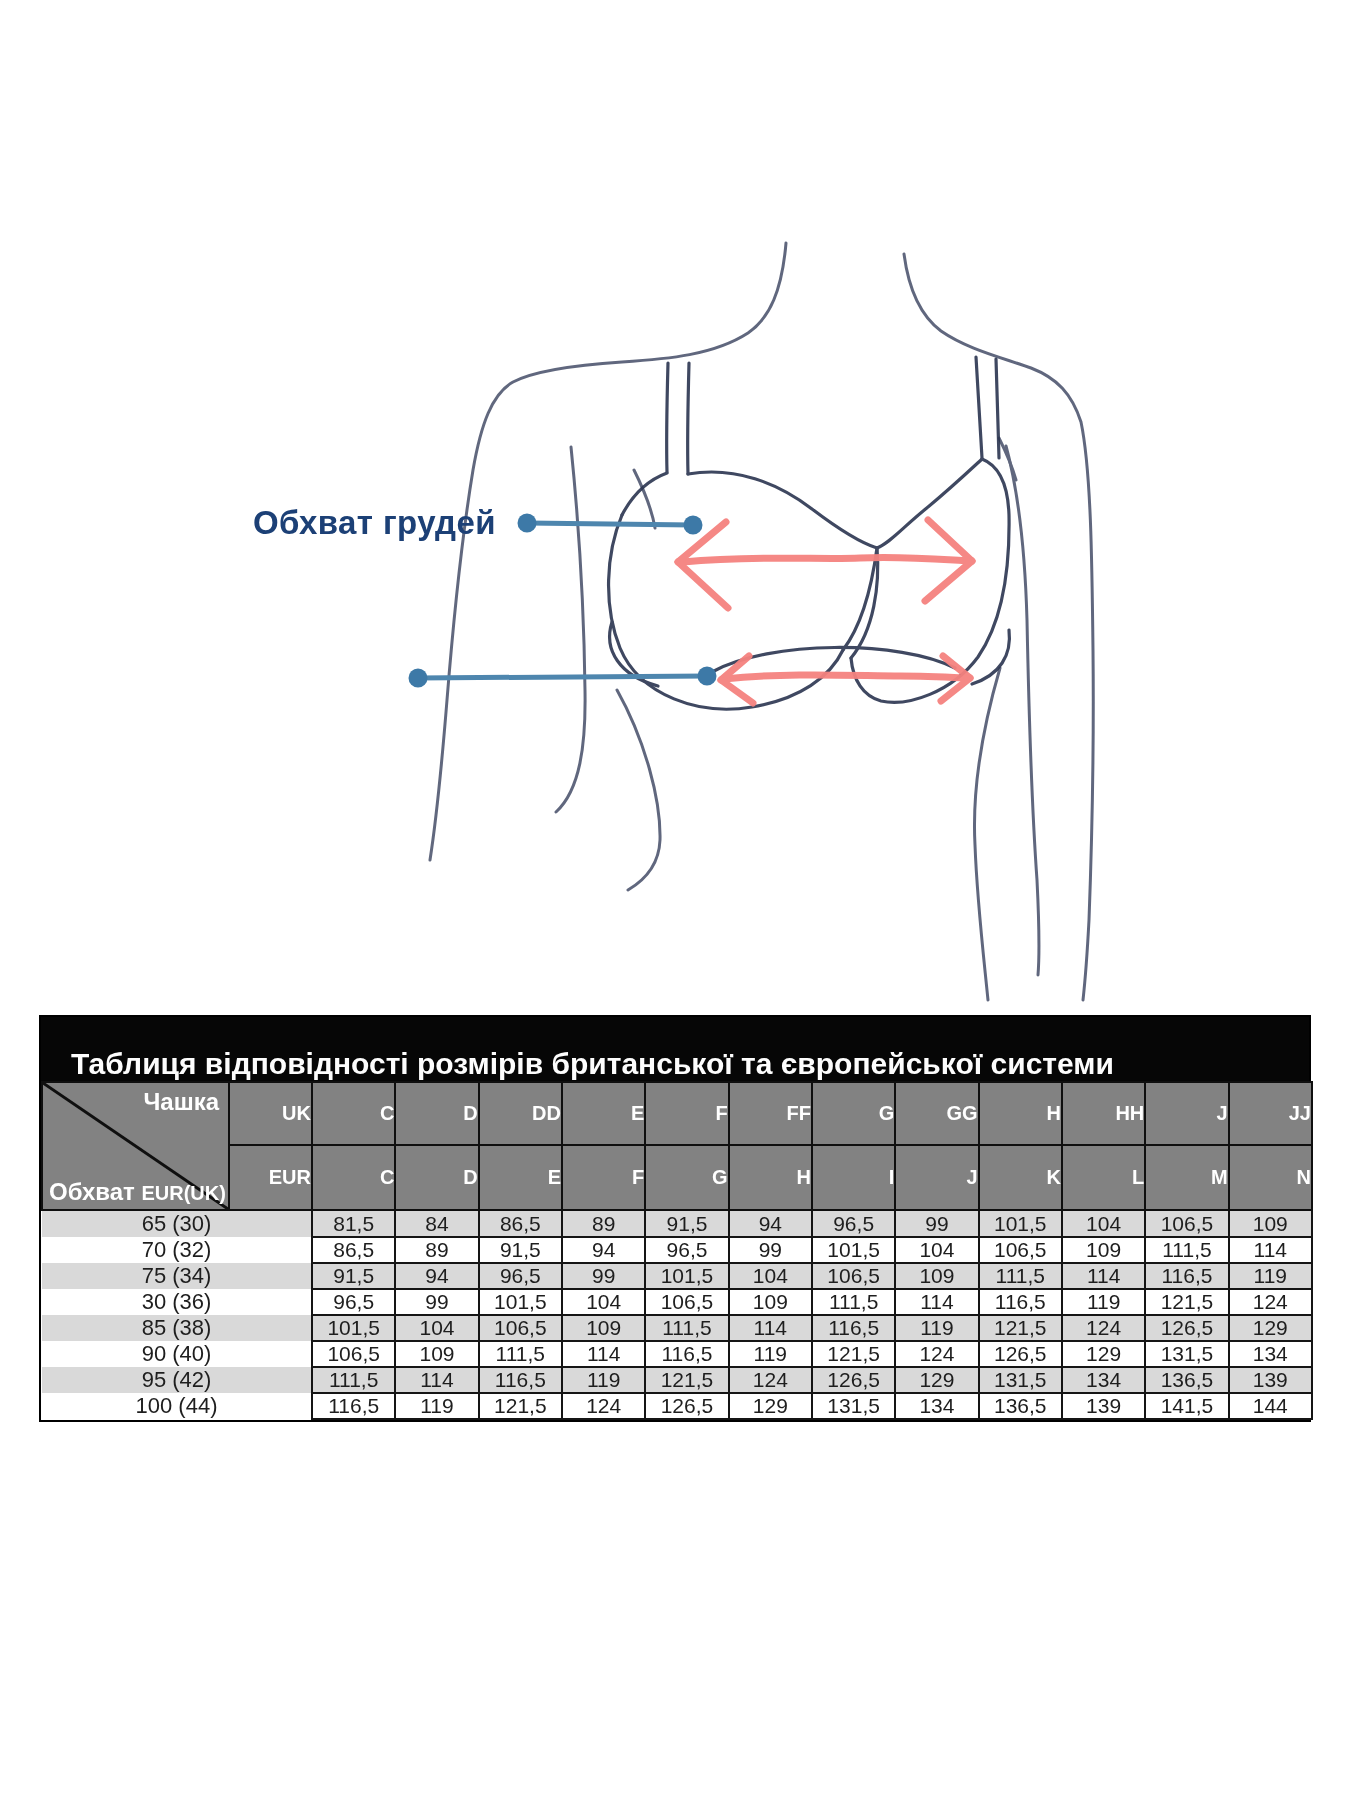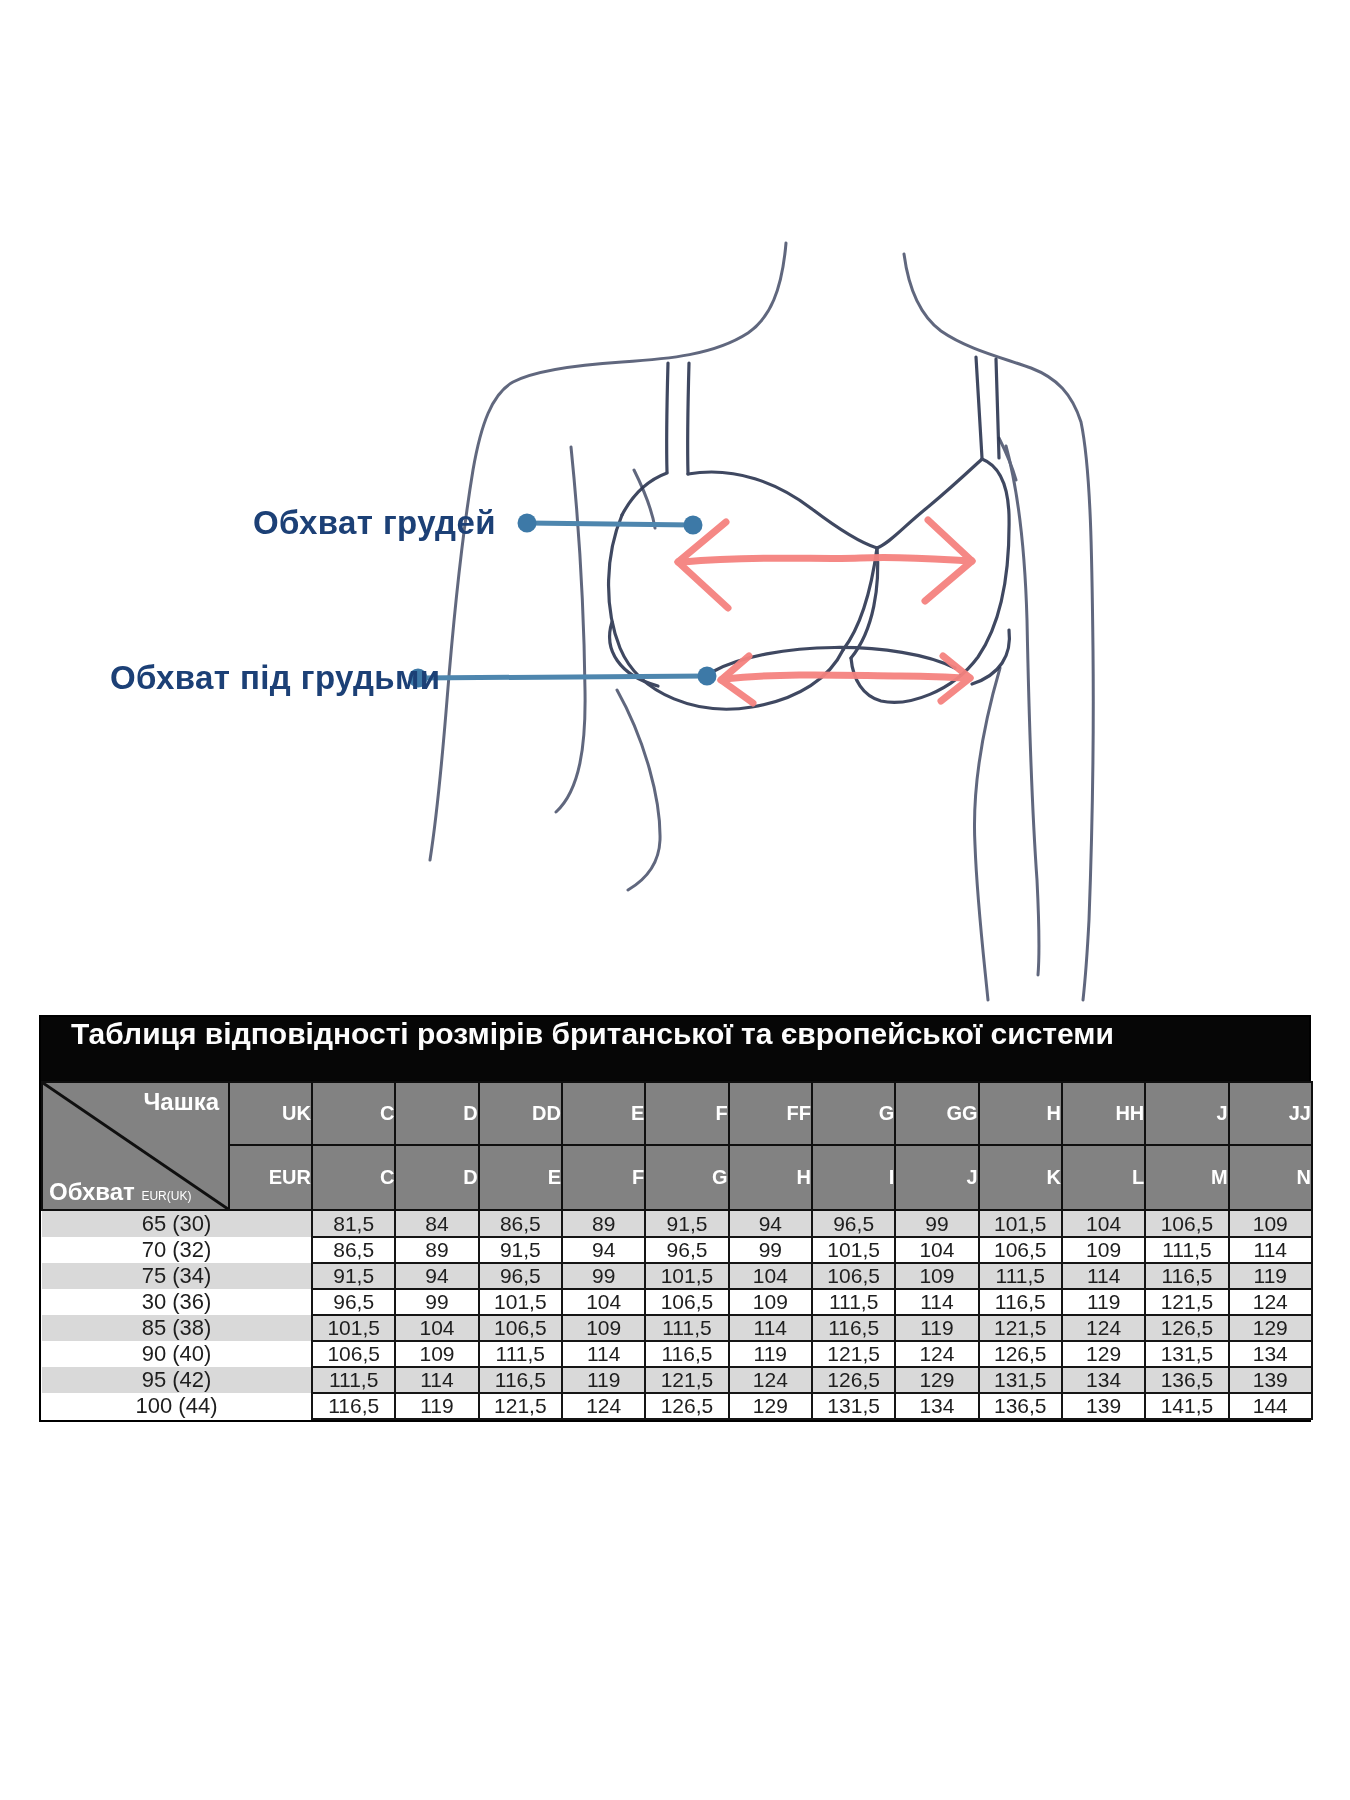--- a/index.html
+++ b/index.html
@@ -10,34 +10,34 @@
   .diagram-area{position:absolute;left:0;top:0;width:1068px;height:1015px;}
   .diagram-area svg{position:absolute;left:0;top:0;}
   .fig-label{position:absolute;color:#1c4076;font-size:33px;font-weight:600;
              letter-spacing:.4px;white-space:nowrap;line-height:38px;}
   .fig-label.bust{left:253px;top:504px;}
   .fig-label.underbust{left:110px;top:659px;}
 
   
   .table-wrap{position:absolute;left:39px;top:1015px;width:1272px;box-sizing:border-box;
               border:2px solid #000;background:#fff;}
-  .title-bar{height:64px;background:#060606;display:flex;align-items:flex-start;
+  .title-bar{height:64px;background:#060606;display:flex;align-items:flex-end;
              justify-content:center;padding-right:165px;box-sizing:border-box;}
   .title-bar span{color:#fdfdfd;font-size:30px;font-weight:bold;white-space:nowrap;}
   table.size{border-collapse:collapse;table-layout:fixed;width:100%;}
   table.size th,table.size td{padding:0;overflow:hidden;}
   tr.hrow1 th{height:61px;}
   tr.hrow2 th{height:63px;}
   table.size th{background:#828282;color:#fff;font-size:20px;font-weight:bold;
                 border:2px solid #0f0f0f;text-align:right;}
   th.corner{position:relative;background:#828282;}
   th.corner svg{position:absolute;left:0;top:0;width:100%;height:100%;}
   .c-top{position:absolute;top:5px;right:9px;font-size:24px;font-weight:bold;color:#fff;}
   .c-bot{position:absolute;bottom:3px;left:6px;font-size:24px;font-weight:bold;color:#fff;white-space:nowrap;}
-  .c-bot small{font-size:12px;font-weight:normal;}
+  .c-bot small{font-size:20px;font-weight:bold;}
   td.rlabel{border:none;font-size:22px;color:#1e1e1e;font-weight:500;text-align:center;}
   td.val{border:2px solid #151515;font-size:21px;color:#1e1e1e;font-weight:500;text-align:center;}
   tbody tr{height:24px;}
   tr.gray td{background:#d9d9d9;}
   tr.white td{background:#ffffff;}
 </style>
 </head>
 <body>
 
 <div class="stage">
@@ -92,21 +92,20 @@
         <circle cx="527" cy="523" r="9.5" fill="#3d79a7"></circle>
         <circle cx="693" cy="525" r="9.5" fill="#3d79a7"></circle>
       </g>
       <g>
         <line x1="418" y1="678" x2="707" y2="676" stroke="#4e86ae" stroke-width="5"></line>
         <circle cx="418" cy="678" r="9.5" fill="#3d79a7"></circle>
         <circle cx="707" cy="676" r="9.5" fill="#3d79a7"></circle>
       </g>
     </svg>
     <div class="fig-label bust">Обхват грудей</div>
-    <div class="fig-label underbust">Обхват під грудьми</div>
   </div>
 
   <div class="table-wrap">
     <div class="title-bar">
       <span>Таблиця відповідності розмірів британської та європейської системи</span>
     </div>
     <table class="size">
         <colgroup>
           <col style="width: 187px;">
           <col style="width: 83px;">

